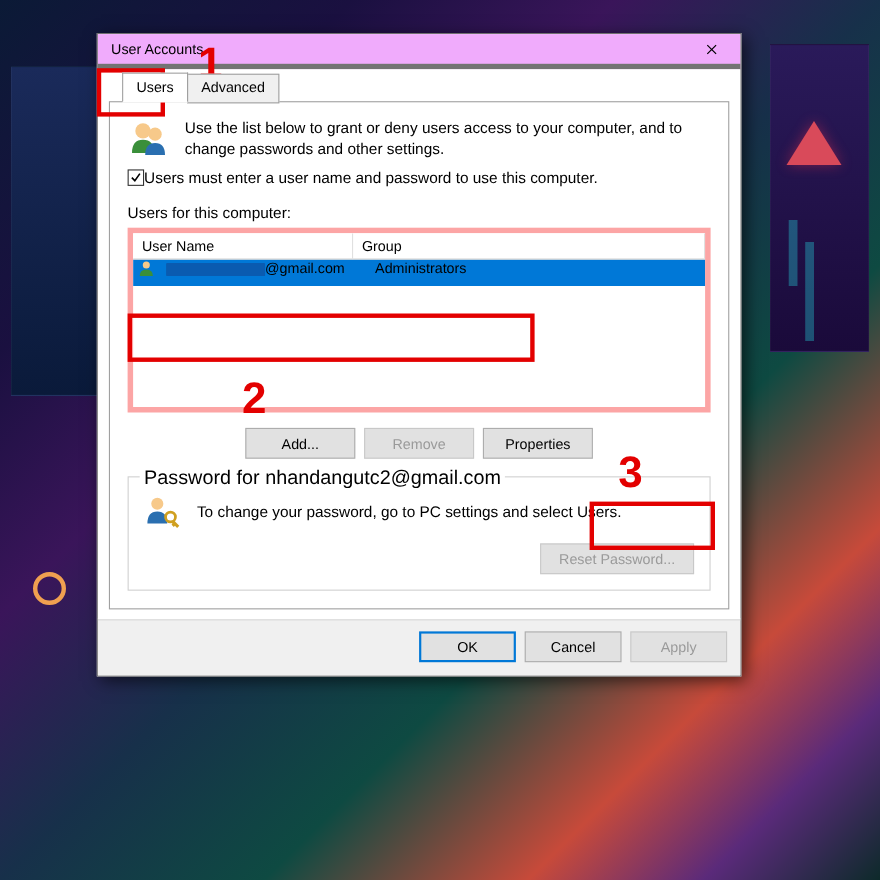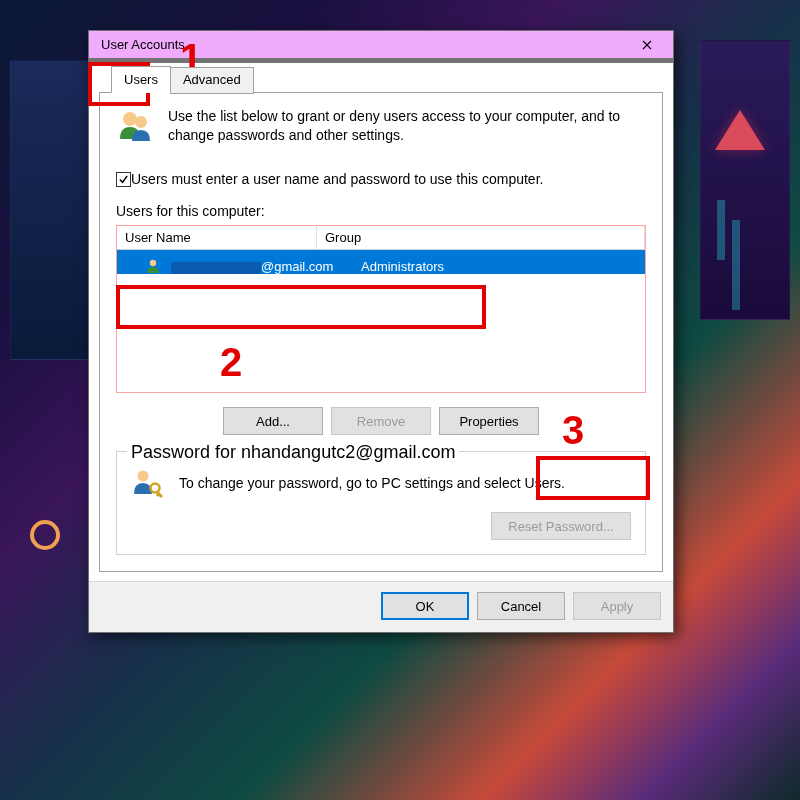--- a/index.html
+++ b/index.html
@@ -81,63 +81,62 @@
   .tab-panel{
     border:1px solid #a0a0a0;
     margin:0 8px 8px 8px;
     padding:14px 16px 16px 16px;
     background:#fff;
     position:relative;
   }
 
   .intro{
     display:flex; gap:14px; align-items:flex-start;
-    margin-bottom:26px;
+    margin-bottom:8px;
   }
   .intro .icon-users{
     width:38px; height:38px; flex-shrink:0;
   }
   .intro .text{ line-height:1.35; }
 
   .checkbox-row{
     display:flex; align-items:center; gap:0;
     margin:6px 0 16px 0;
   }
   .checkbox{ width:15px; height:15px; border:1px solid #333; display:flex; align-items:center; justify-content:center; font-size:11px; line-height:1;}
   .checkbox svg{width:11px;height:11px;}
 
   .list-label{ margin-bottom:6px; }
 
   .listview{
-    border:1px solid #fca5a5;
+    border:5px solid #fca5a5;
     height:168px;
     background:#fff;
     overflow:hidden;
     margin-bottom:14px;
   }
   .lv-header{
     display:flex;
     font-size:13px;
     background:#fff;
   }
   .lv-header .col{
     padding:4px 8px;
     border-right:1px solid #e0e0e0;
     border-bottom:1px solid #d0d0d0;
   }
   .col-user{ width:200px;}
   .col-group{ flex:1; }
   .lv-body{}
   .lv-row{
-    display:flex; align-items:flex-end;
+    display:flex; align-items:flex-start;
     height:24px;
-    color:#ffffff;
+    color:#000000;
     background:#0078d7;
     font-size:13px;
-    padding-left:24px;
   }
   .lv-row .cell{ padding:0 8px; white-space:nowrap; overflow:hidden; text-overflow:ellipsis;}
   .lv-row .icon-user{ width:16px; height:16px; margin-left:4px; margin-right:2px; flex-shrink:0;}
   .lv-row .cell.user{ width:190px;}
   .lv-row .cell.group{ flex:1;}
   .redacted{ display:inline-block; background:#0a5bb0; height:12px; width:90px; vertical-align:middle; border-radius:1px;}
 
   .button-row{
     display:flex; justify-content:center; gap:8px;
     margin-bottom:16px;

